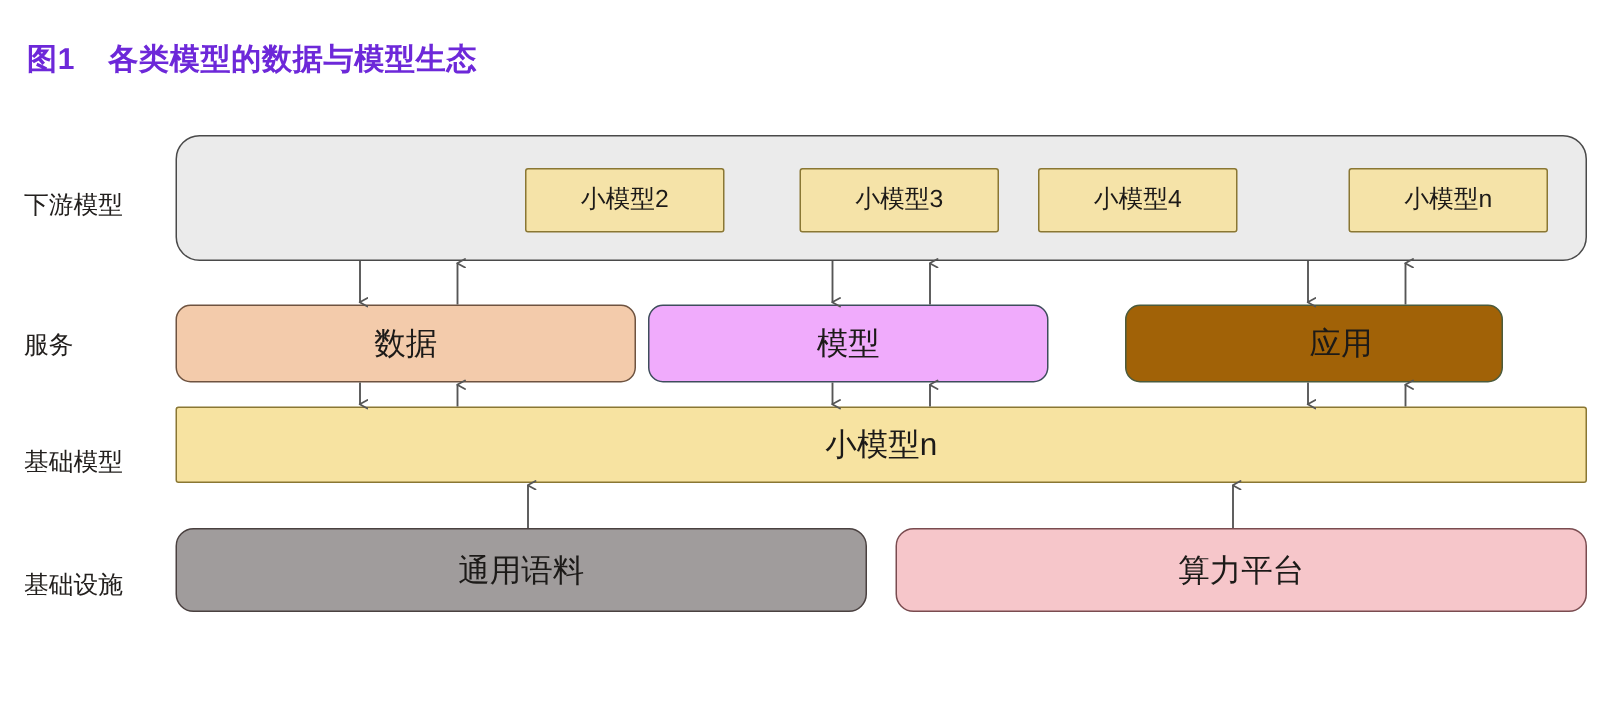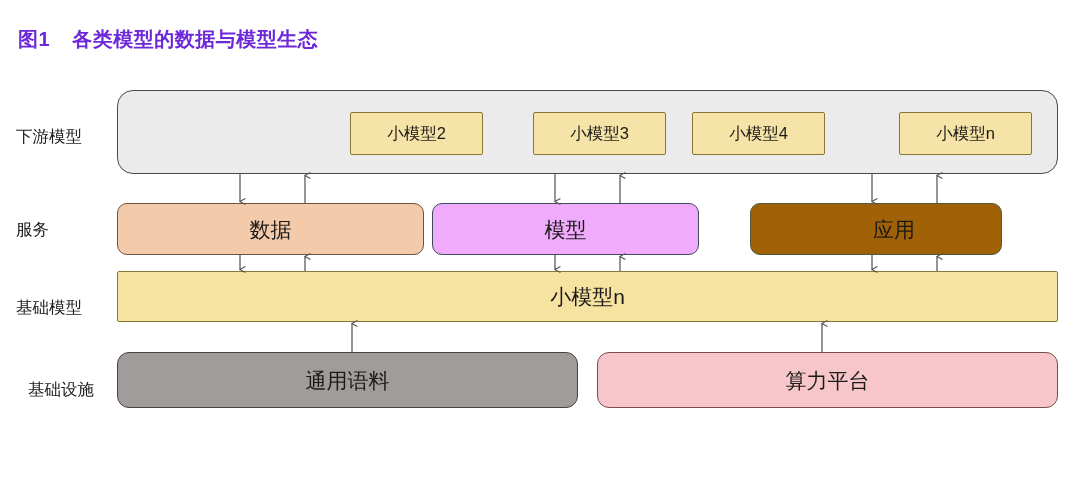--- a/index.html
+++ b/index.html
@@ -35,21 +35,21 @@
     left: 16px;
     width: 96px;
     font-size: 16.5px;
     color: #23201e;
     text-align: left;
     white-space: nowrap;
   }
   #label-downstream { top: 126px; }
   #label-service    { top: 219px; }
   #label-foundation { top: 297px; }
-  #label-infra      { top: 379px; margin-left: 12px; }
+  #label-infra      { top: 379px; }
 
   
   #diagram {
     position: absolute;
     left: 0;
     top: 0;
     width: 1080px;
     height: 483px;
   }
 

